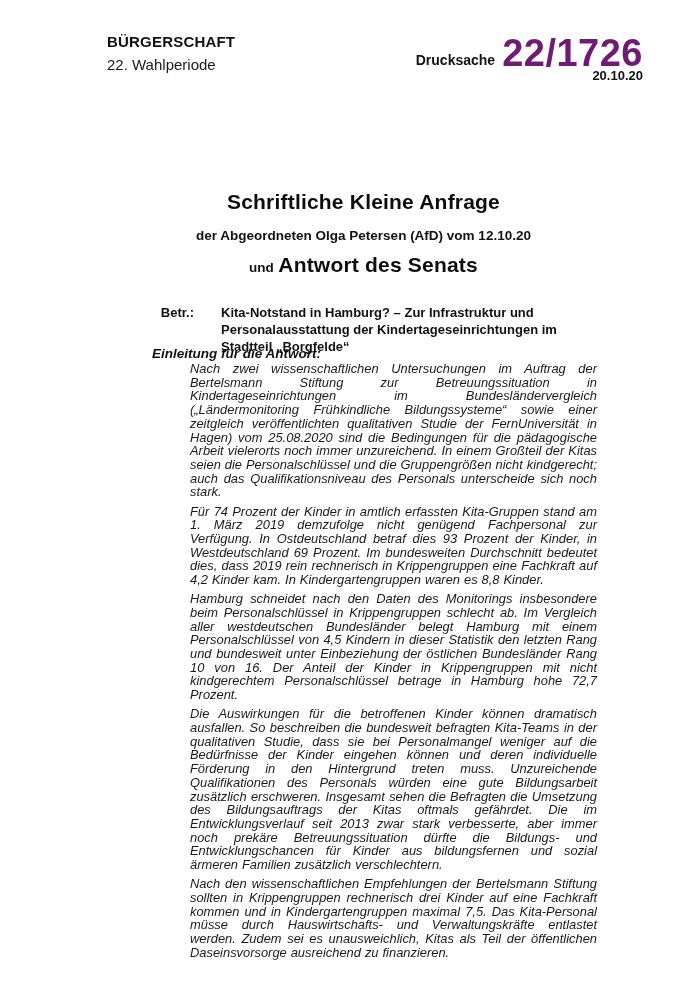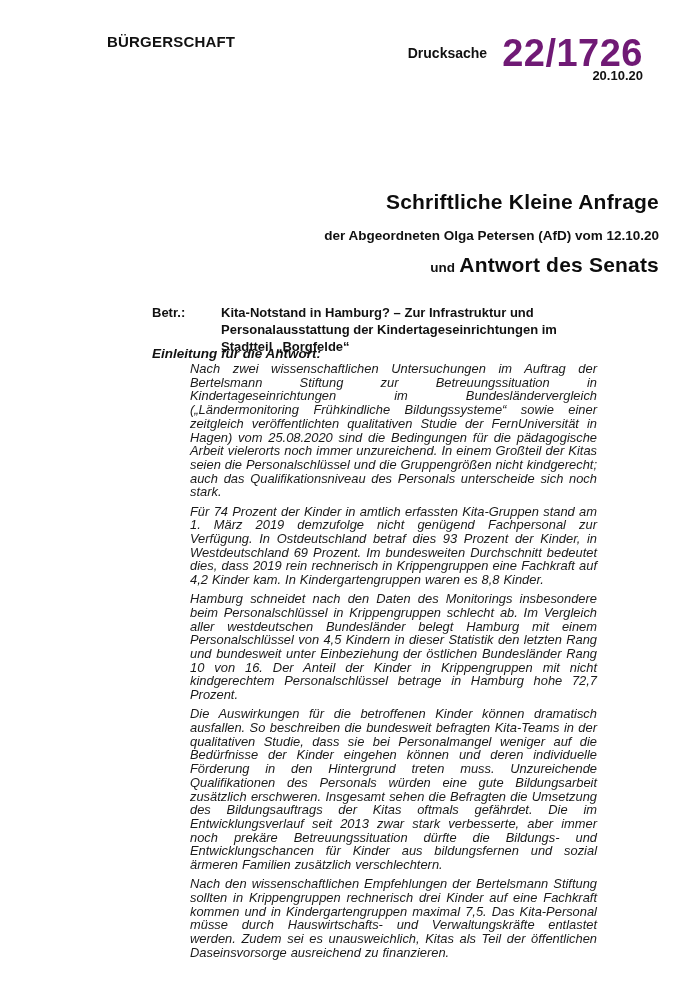--- a/index.html
+++ b/index.html
@@ -18,39 +18,39 @@
 
   
   .header-left { position: absolute; left: 107px; top: 31px; }
   .org-name {
     font-size: 15px; font-weight: 700; line-height: 21px;
     letter-spacing: 0.2px; white-space: nowrap; color: #111;
   }
   .period { font-size: 15px; font-weight: 400; margin-top: 4px; color: #1a1a1a; }
 
   .header-right { position: absolute; right: 57px; top: 38px; text-align: right; }
-  .ds-line { display: flex; align-items: center; justify-content: flex-end; gap: 15px; }
+  .ds-line { display: flex; align-items: flex-end; justify-content: flex-end; gap: 7px; }
   .ds-label { font-size: 14px; font-weight: 700; color: #111; }
   .ds-number { font-size: 38px; font-weight: 700; line-height: 30px; letter-spacing: 0.5px; color: #701a75; }
   .ds-date { font-size: 13px; font-weight: 700; color: #111; }
 
   
-  .title-block { position: absolute; left: 122px; width: 537px; top: 189px; text-align: right; }
+  .title-block { position: absolute; left: 95px; width: 537px; top: 189px; text-align: center; }
   .doc-title {
     font-size: 21px; font-weight: 700; line-height: 25px; margin: 0;
     letter-spacing: 0.2px; color: #0d0d0d;
   }
   .subtitle { font-size: 13.5px; font-weight: 700; line-height: 16px; margin: 14px 0 0; color: #111; }
   .answer-line { margin: 8px 0 0; line-height: 25px; }
   .answer-prefix { font-size: 13.5px; font-weight: 700; color: #111; }
   .answer-main { font-size: 21px; font-weight: 700; letter-spacing: 0.2px; color: #0d0d0d; }
 
   
   .subject { position: absolute; left: 152px; top: 304px; width: 452px; display: flex; }
-  .subject-label { flex: none; width: 42px; font-size: 13px; font-weight: 700; line-height: 17px; color: #111; }
+  .subject-label { flex: none; width: 42px; font-size: 13px; font-weight: 700; line-height: 17px; color: #111; text-align: right; }
   .subject-text { width: 408px; font-size: 13px; font-weight: 700; line-height: 17px; color: #111; margin-left: 27px; }
 
   
   .intro-heading {
     position: absolute; left: 152px; top: 345px;
     font-size: 13.5px; font-weight: 700; font-style: italic; line-height: 17px; color: #111;
   }
   .body-text {
     position: absolute; left: 190px; top: 362px; width: 407px;
     font-size: 12.9px; font-style: italic; line-height: 13.7px;
@@ -61,20 +61,21 @@
   .body-text p:last-child { margin-bottom: 0; }
 </style>
 </head>
 <body>
 
 <div class="page">
 
   <header>
     <div class="header-left">
       <div class="org-name">BÜRGERSCHAFT</div>
+      <div class="period">22. Wahlperiode</div>
     </div>
     <div class="header-right">
       <div class="ds-line">
         <span class="ds-label">Drucksache</span>
         <span class="ds-number">22/1726</span>
       </div>
       <div class="ds-date">20.10.20</div>
     </div>
   </header>
 

